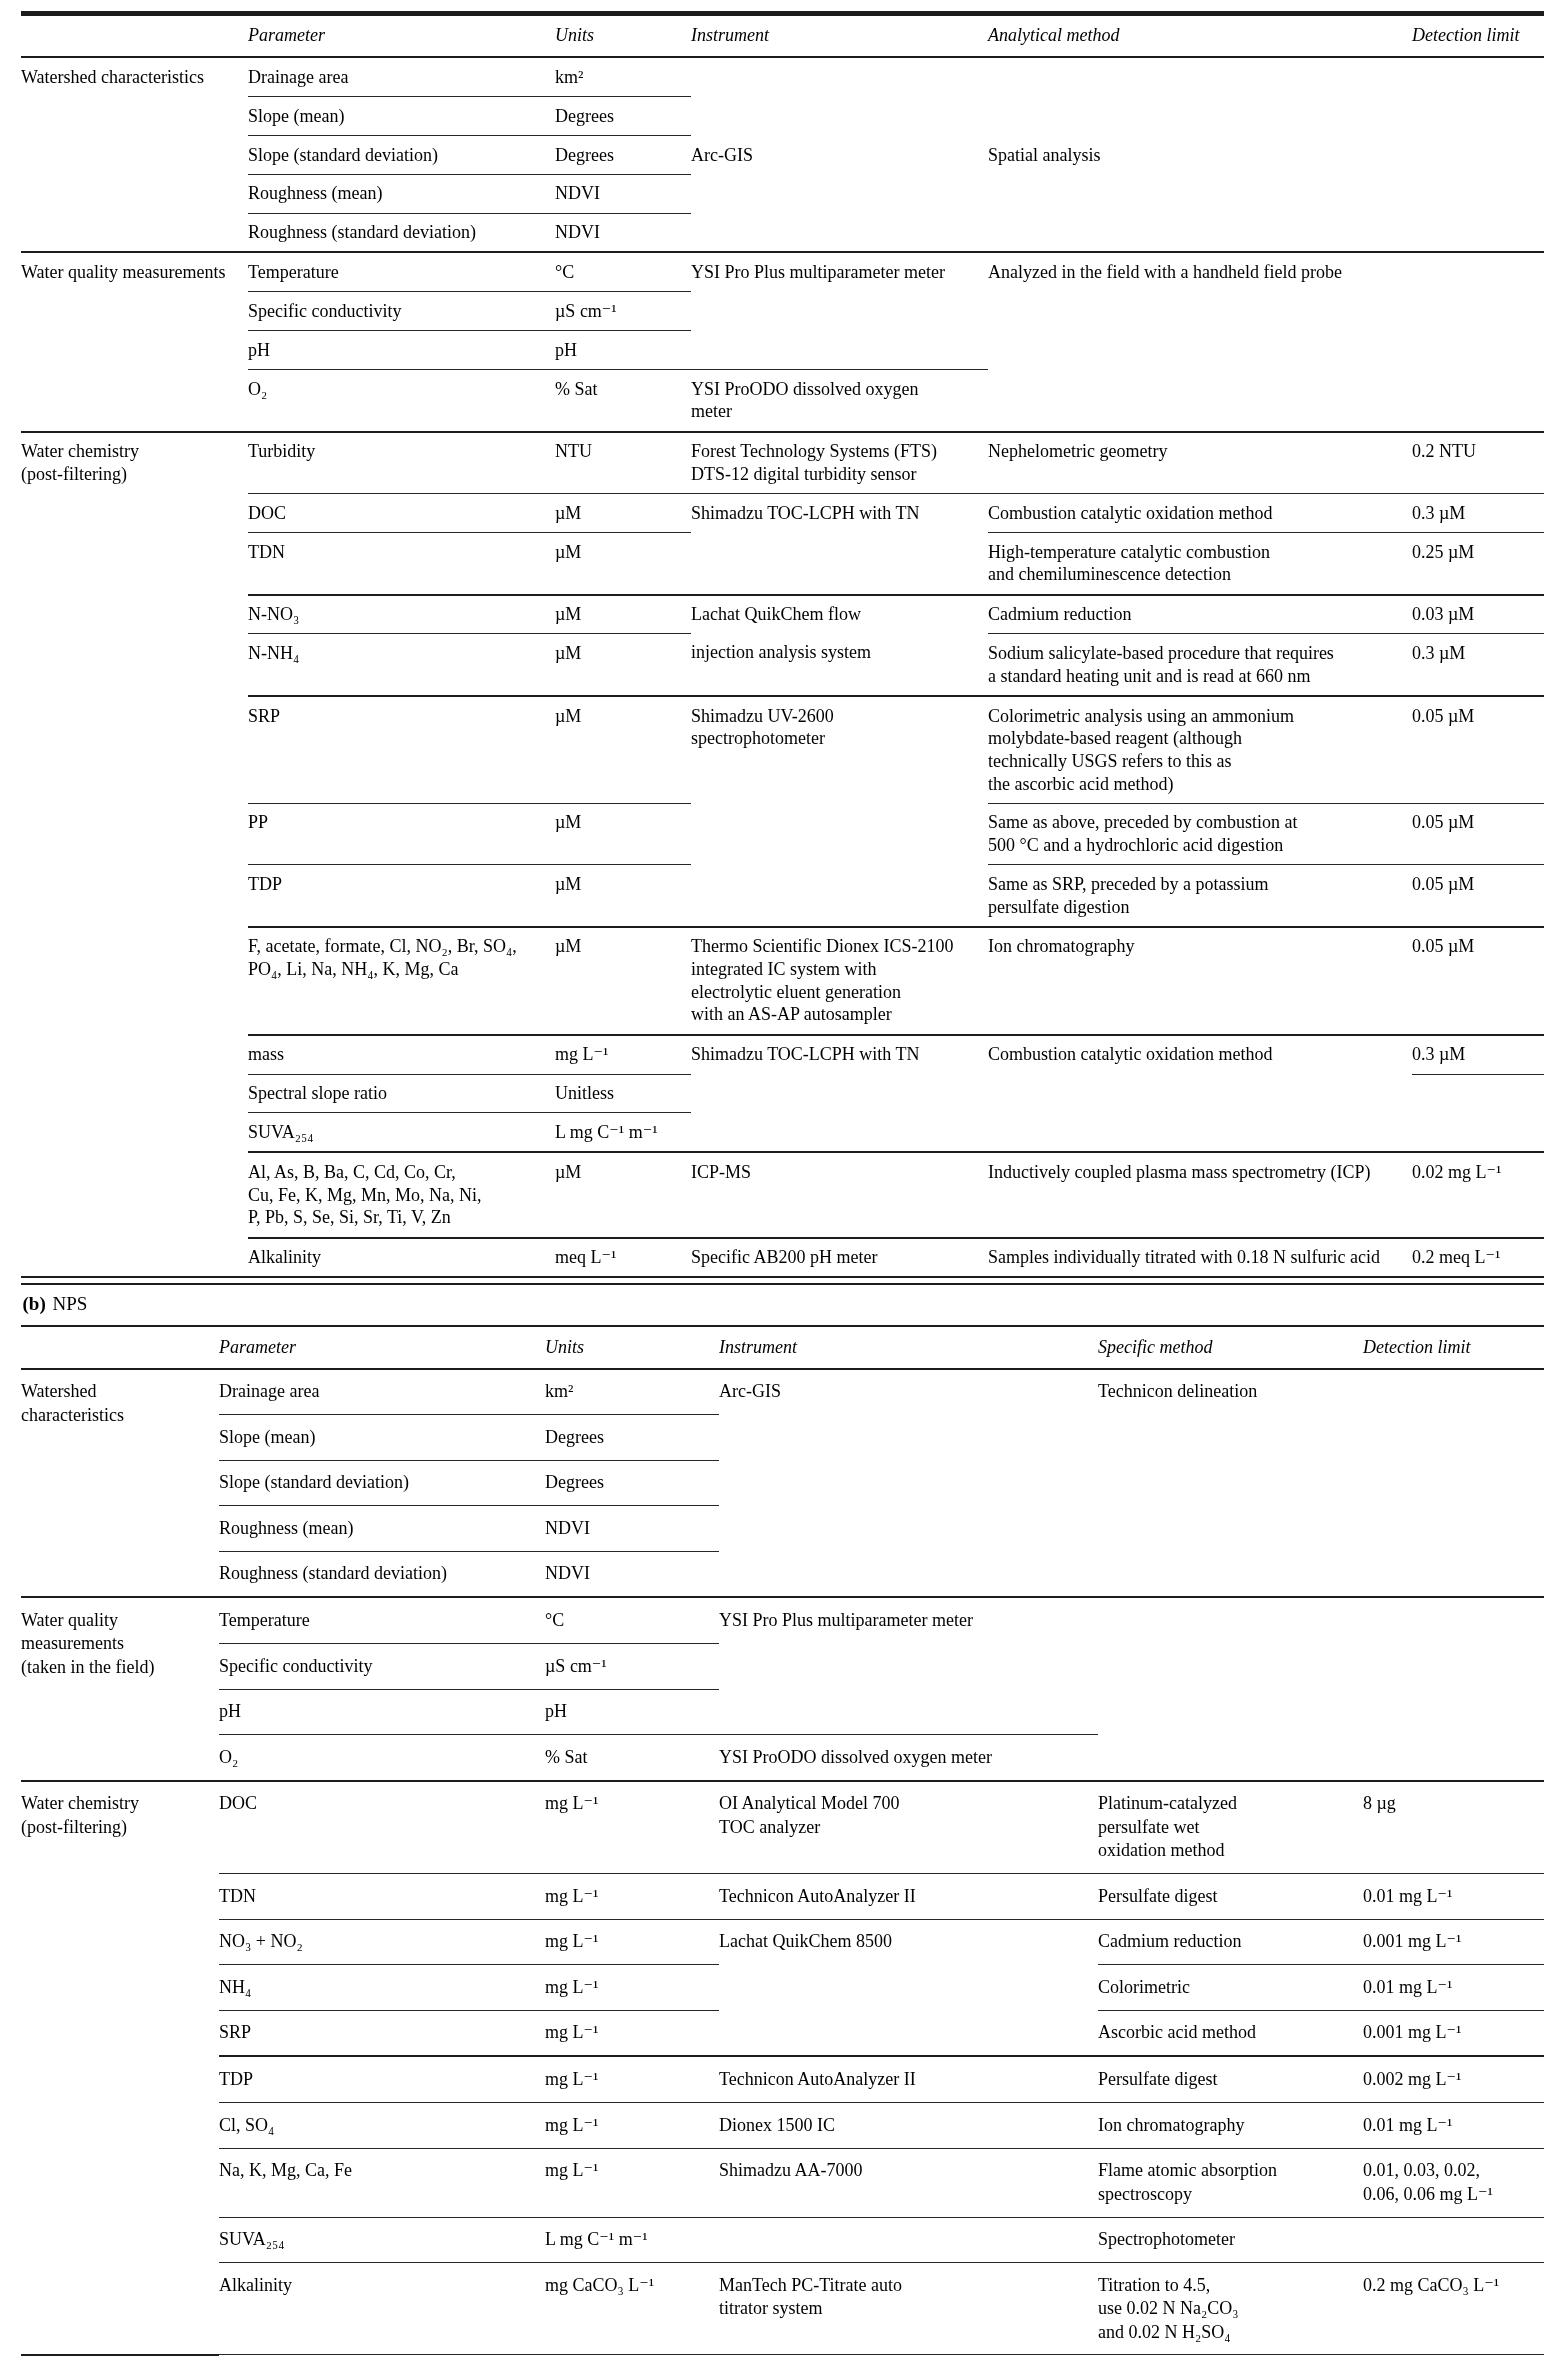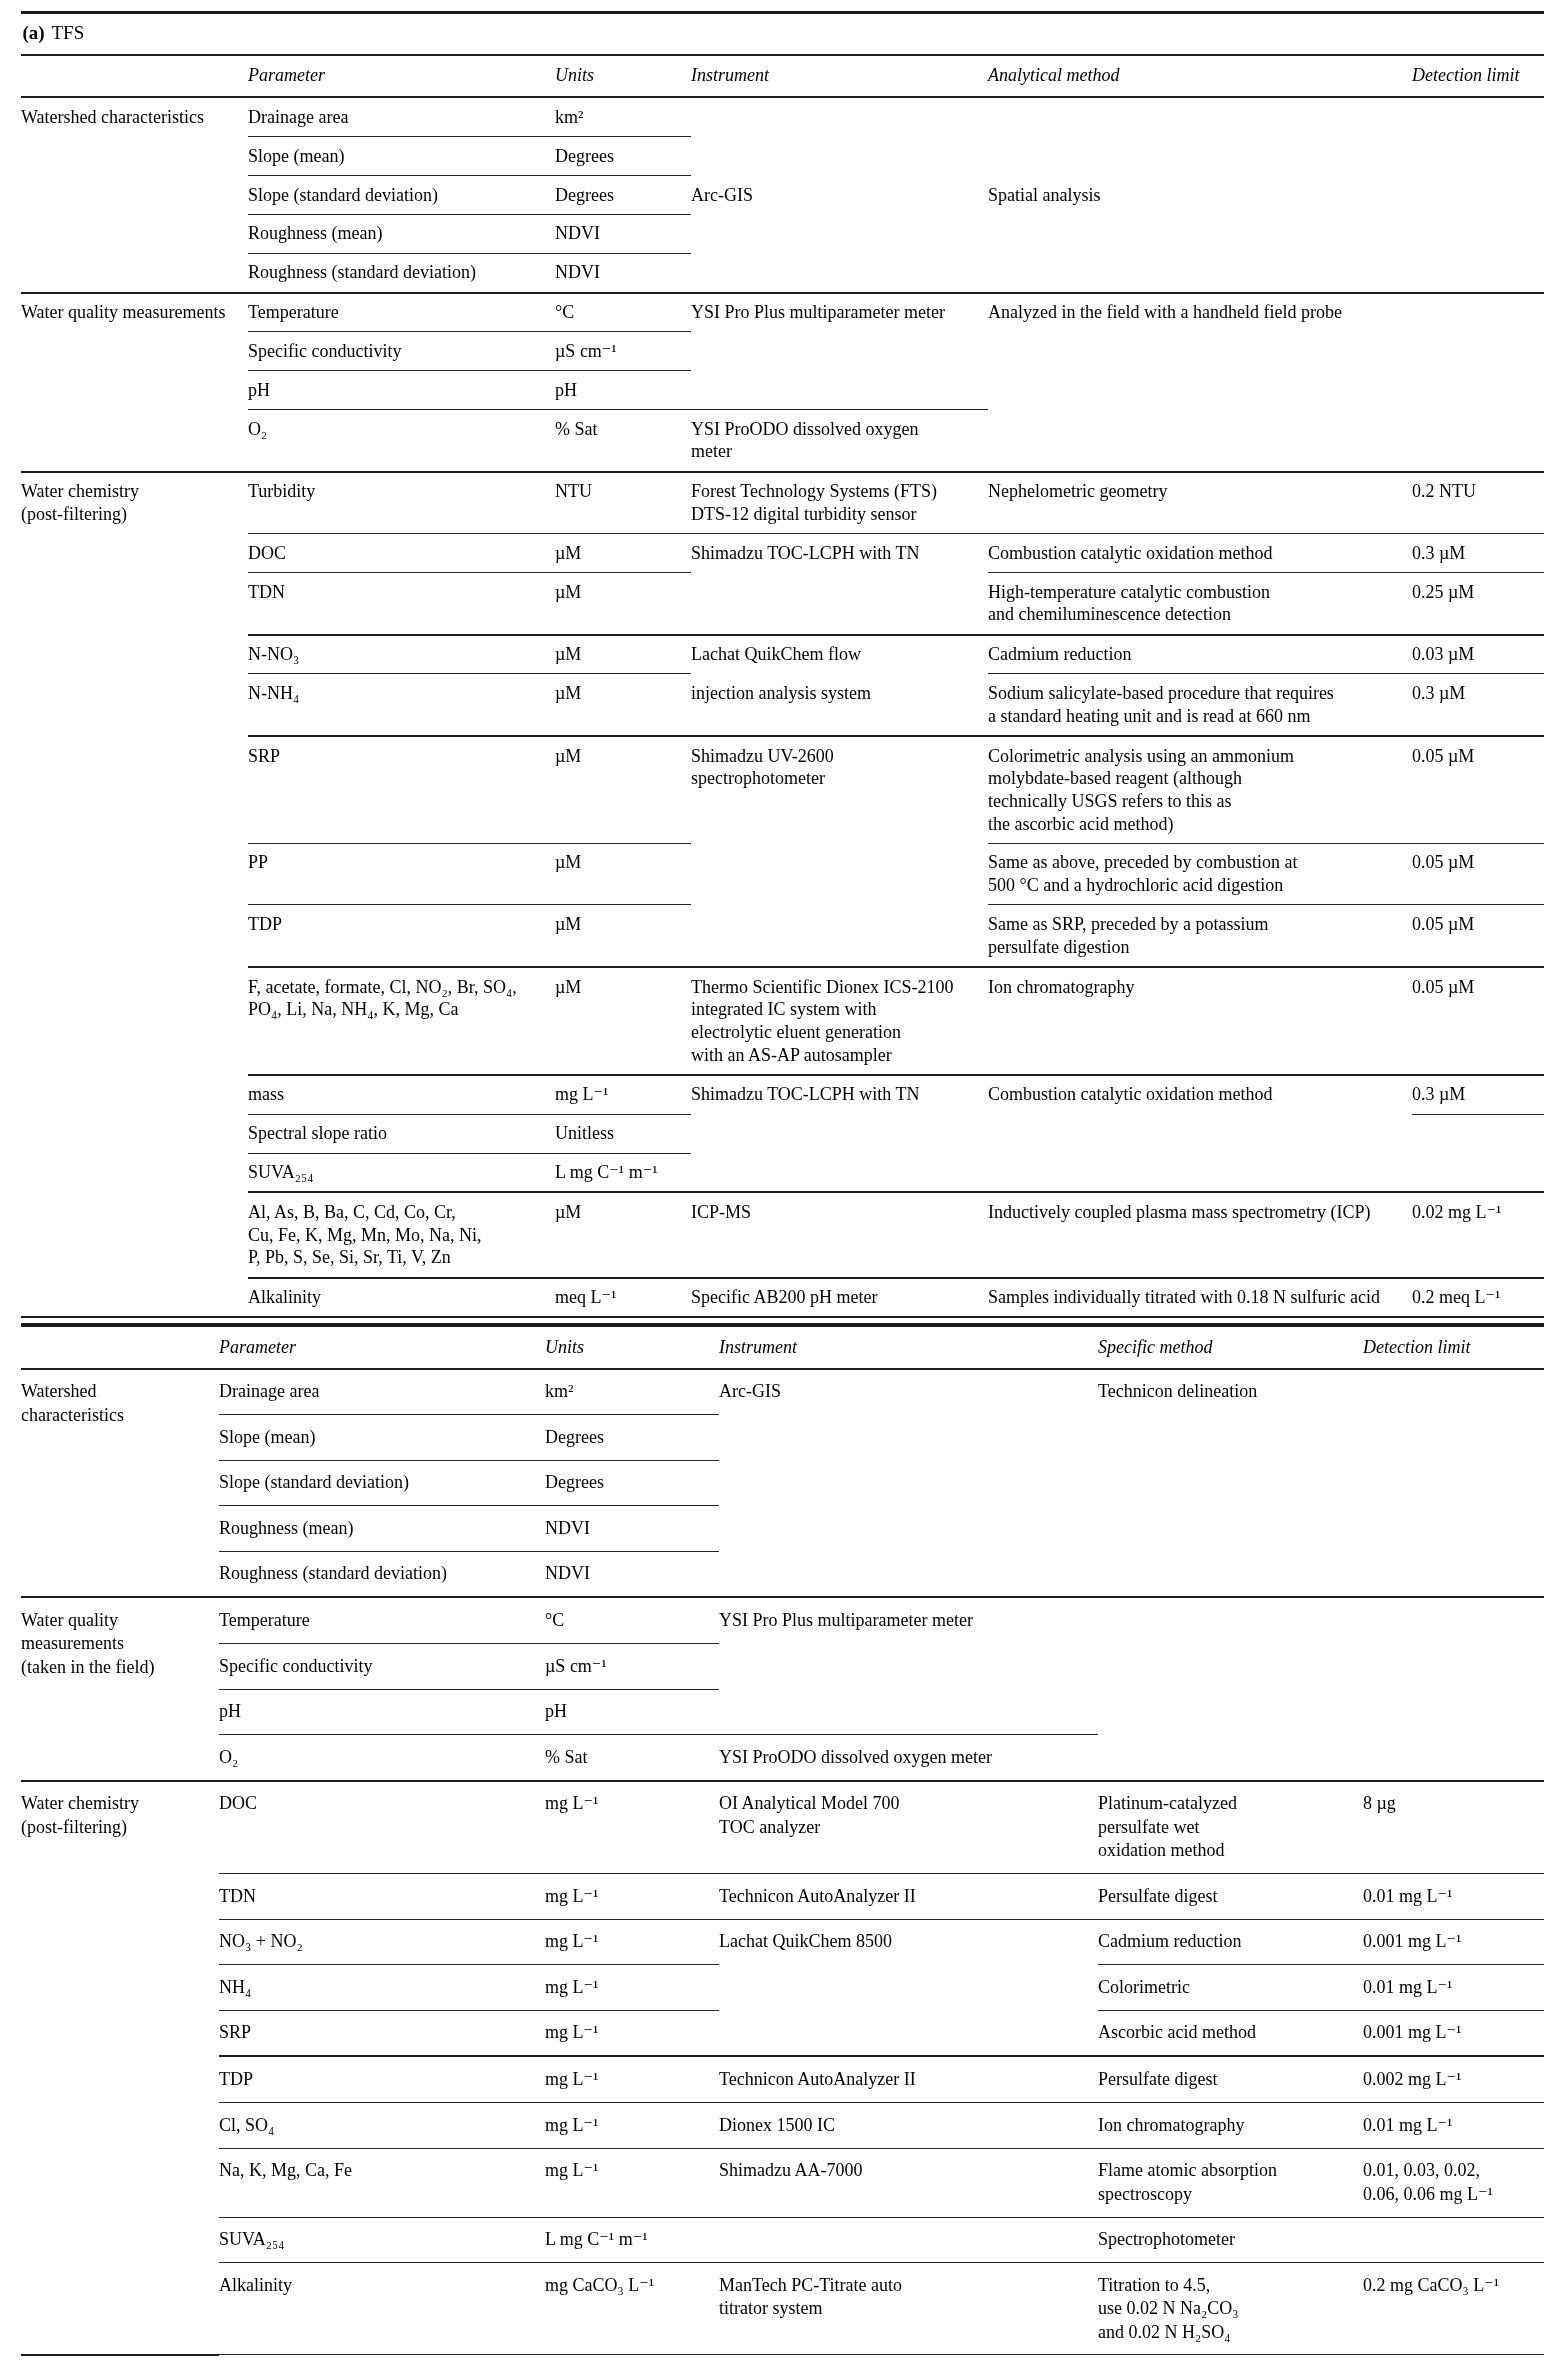--- a/index.html
+++ b/index.html
@@ -21,21 +21,20 @@
   .sb{border-bottom:2.3px solid #1c1c1c;}
   .vmid{vertical-align:middle;}
   .spread{line-height:2.3;}
 </style>
 </head>
 <body>
 
 <div class="sheet">
 
   <div class="rule4"></div>
-  <div class="tlabel"><span class="pfx">(a)</span><span>TFS</span></div>
 
   <table id="table-a">
     <colgroup>
         <col style="width:227px">
         <col style="width:307px">
         <col style="width:136px">
         <col style="width:297px">
         <col style="width:424px">
         <col style="width:132px">
       </colgroup>
@@ -203,20 +202,21 @@
           <td class="sb">Alkalinity</td>
           <td class="sb">meq L⁻¹</td>
           <td class="sb">Specific AB200 pH meter</td>
           <td class="sb">Samples individually titrated with 0.18 N sulfuric acid</td>
           <td class="sb">0.2 meq L⁻¹</td>
         </tr>
     </tbody>
   </table>
   <div class="dbl"></div>
 
+  <div class="tlabel"><span class="pfx">(b)</span><span>NPS</span></div>
 
   <table id="table-b">
     <colgroup>
         <col style="width:198px">
         <col style="width:326px">
         <col style="width:174px">
         <col style="width:379px">
         <col style="width:265px">
         <col style="width:181px">
       </colgroup>

